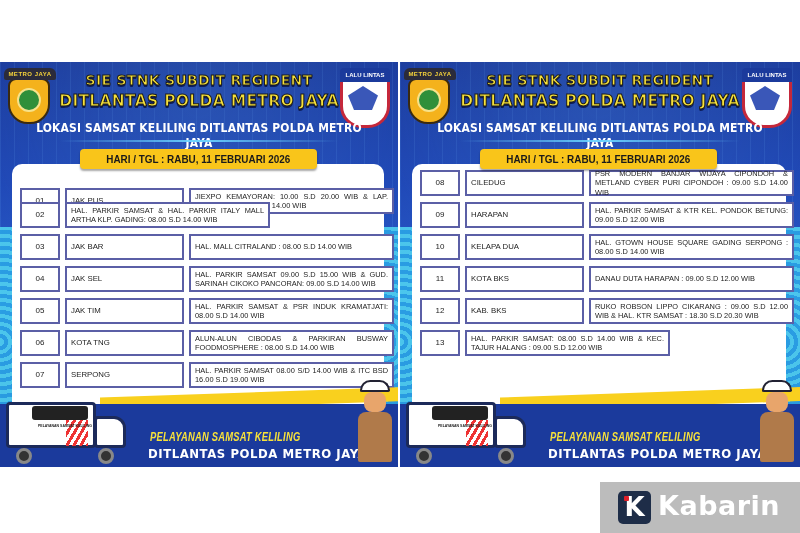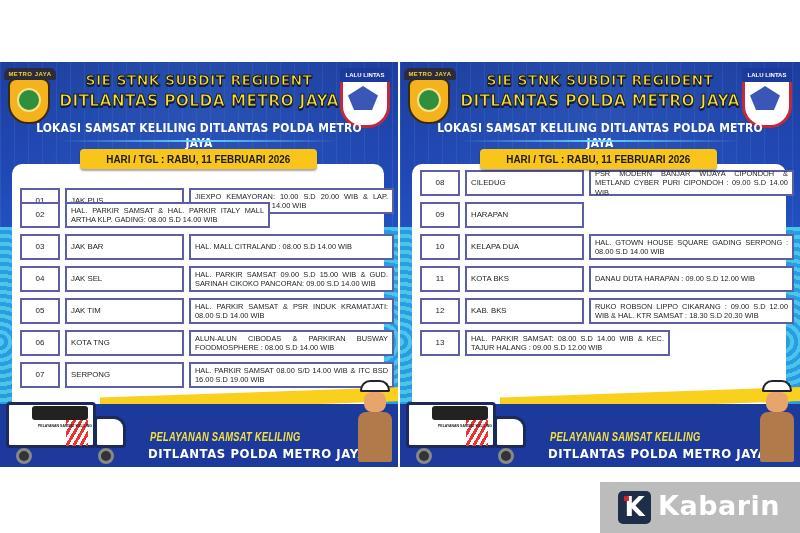--- a/index.html
+++ b/index.html
@@ -189,20 +189,21 @@
 
     <div class="card">
       <div class="row" style="top:6px">
         <div class="cell c-no">08</div>
         <div class="cell c-area">CILEDUG</div>
         <div class="cell c-loc">PSR MODERN BANJAR WIJAYA CIPONDOH &amp; METLAND CYBER PURI CIPONDOH : 09.00 S.D 14.00 WIB</div>
       </div>
       <div class="row" style="top:38px">
         <div class="cell c-no">09</div>
         <div class="cell c-area">HARAPAN</div>
+        <div class="cell c-loc">HAL. PARKIR SAMSAT &amp; KTR KEL. PONDOK BETUNG: 09.00 S.D 12.00 WIB</div>
       </div>
       <div class="row" style="top:70px">
         <div class="cell c-no">10</div>
         <div class="cell c-area">KELAPA DUA</div>
         <div class="cell c-loc">HAL. GTOWN HOUSE SQUARE GADING SERPONG : 08.00 S.D 14.00 WIB</div>
       </div>
       <div class="row" style="top:102px">
         <div class="cell c-no">11</div>
         <div class="cell c-area">KOTA BKS</div>
         <div class="cell c-loc">DANAU DUTA HARAPAN : 09.00 S.D 12.00 WIB</div>

